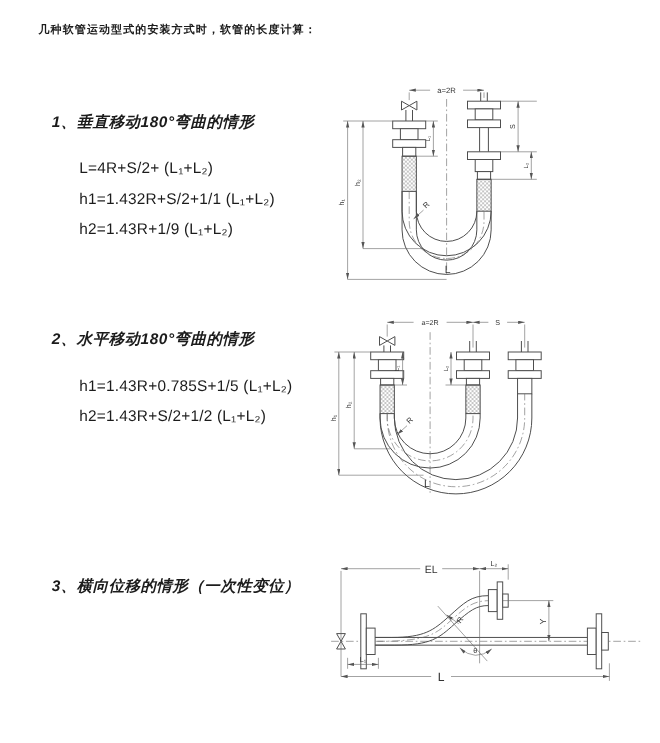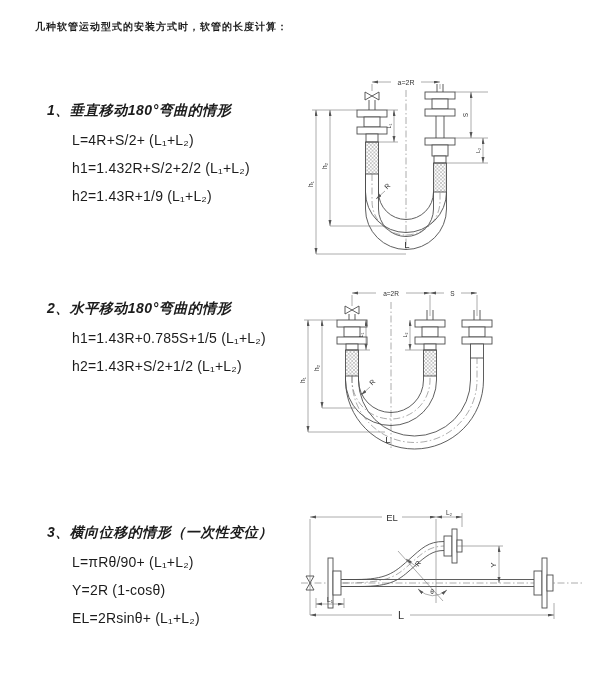--- a/index.html
+++ b/index.html
@@ -6,21 +6,21 @@
   body{
     width:600px;height:675px;background:#ffffff;position:relative;
     font-family:"Liberation Sans",sans-serif;color:#1c1c1c;overflow:hidden;
   }
   .page-title{
     position:absolute;left:35px;top:20px;font-size:10px;font-weight:bold;
     letter-spacing:1px;white-space:nowrap;
   }
   .sec{position:absolute;left:47px;}
   .sec .head{font-size:14px;font-weight:bold;letter-spacing:0.5px;white-space:nowrap;font-style:italic;}
-  .sec .formulas{margin-left:25px;margin-top:6px;}
+  .sec .formulas{margin-left:25px;margin-top:18px;}
   .sec .formulas div{height:28px;display:flex;align-items:center;font-size:14px;letter-spacing:0.2px;white-space:nowrap;}
   #sec1{top:102px;}
   #sec2{top:300px;}
   #sec3{top:524px;}
   svg{position:absolute;overflow:visible;}
   #svg1{left:306px;top:66px;}
   #svg2{left:300px;top:280px;}
   #svg3{left:296px;top:503px;}
   .obj{fill:none;stroke:#4d4d4d;stroke-width:0.9;}
   .objf{fill:#ffffff;stroke:#4d4d4d;stroke-width:0.9;}
@@ -37,40 +37,35 @@
 </style>
 </head>
 <body>
 
 <div class="page-title">几种软管运动型式的安装方式时，软管的长度计算：</div>
 
 <div class="sec" id="sec1">
   <div class="head">1、垂直移动180°弯曲的情形</div>
   <div class="formulas">
     <div>L=4R+S/2+ (L₁+L₂)</div>
-    <div>h1=1.432R+S/2+2/2 (L₁+L₂)</div>
+    <div>h1=1.432R+S/2+1/1 (L₁+L₂)</div>
     <div>h2=1.43R+1/9 (L₁+L₂)</div>
   </div>
 </div>
 
 <div class="sec" id="sec2">
   <div class="head">2、水平移动180°弯曲的情形</div>
   <div class="formulas">
     <div>h1=1.43R+0.785S+1/5 (L₁+L₂)</div>
     <div>h2=1.43R+S/2+1/2 (L₁+L₂)</div>
   </div>
 </div>
 
 <div class="sec" id="sec3">
   <div class="head">3、横向位移的情形（一次性变位）</div>
-  <div class="formulas">
-    <div>L=πRθ/90+ (L₁+L₂)</div>
-    <div>Y=2R (1-cosθ)</div>
-    <div>EL=2Rsinθ+ (L₁+L₂)</div>
-  </div>
 </div>
 
 <svg id="svg1" width="275" height="198" viewBox="0 0 275 198">
   <defs>
     <marker id="m1" markerWidth="8" markerHeight="5" refX="6" refY="1.5" orient="auto-start-reverse" markerUnits="userSpaceOnUse">
       <path d="M0,0 L6,1.5 L0,3 Z" fill="#555"></path>
     </marker>
     <pattern id="bp1" patternUnits="userSpaceOnUse" width="3.6" height="3.6">
       <path d="M0 0 L3.6 3.6 M3.6 0 L0 3.6" stroke="#8a8a8a" stroke-width="0.45"></path>
     </pattern>

